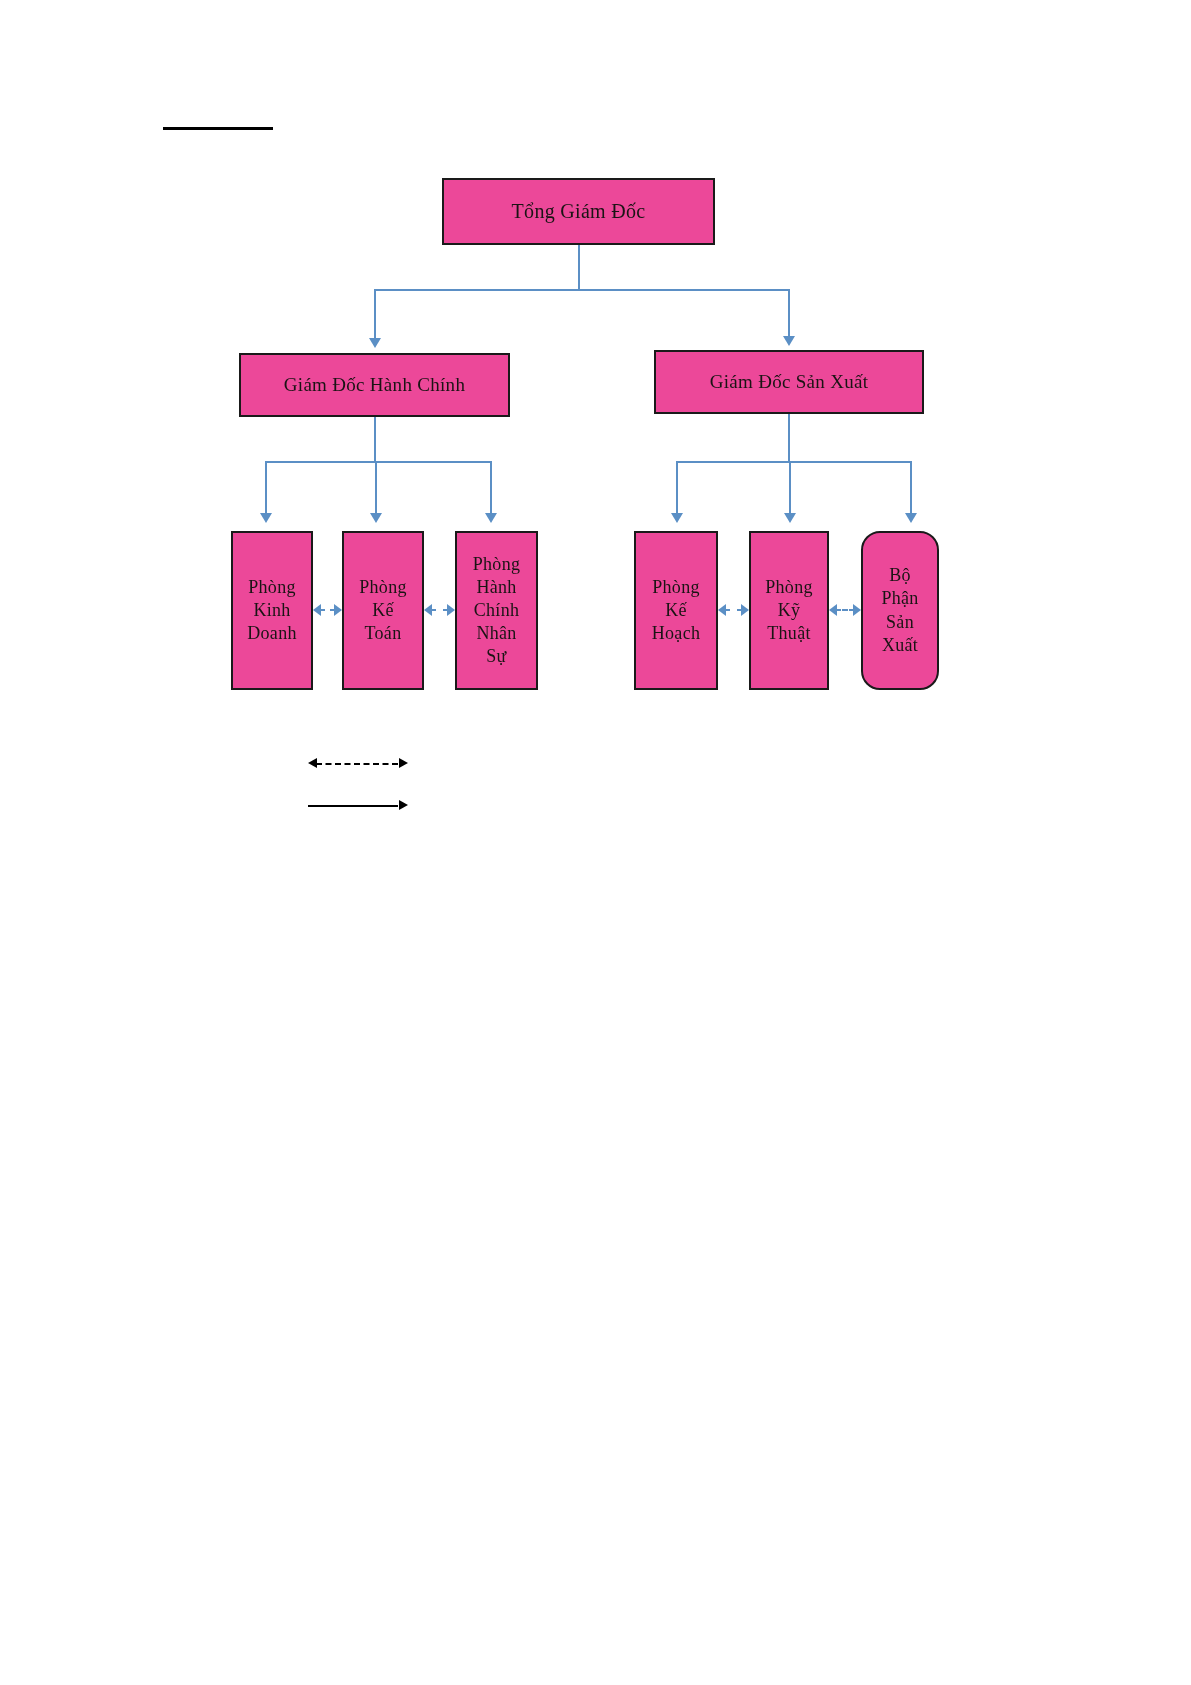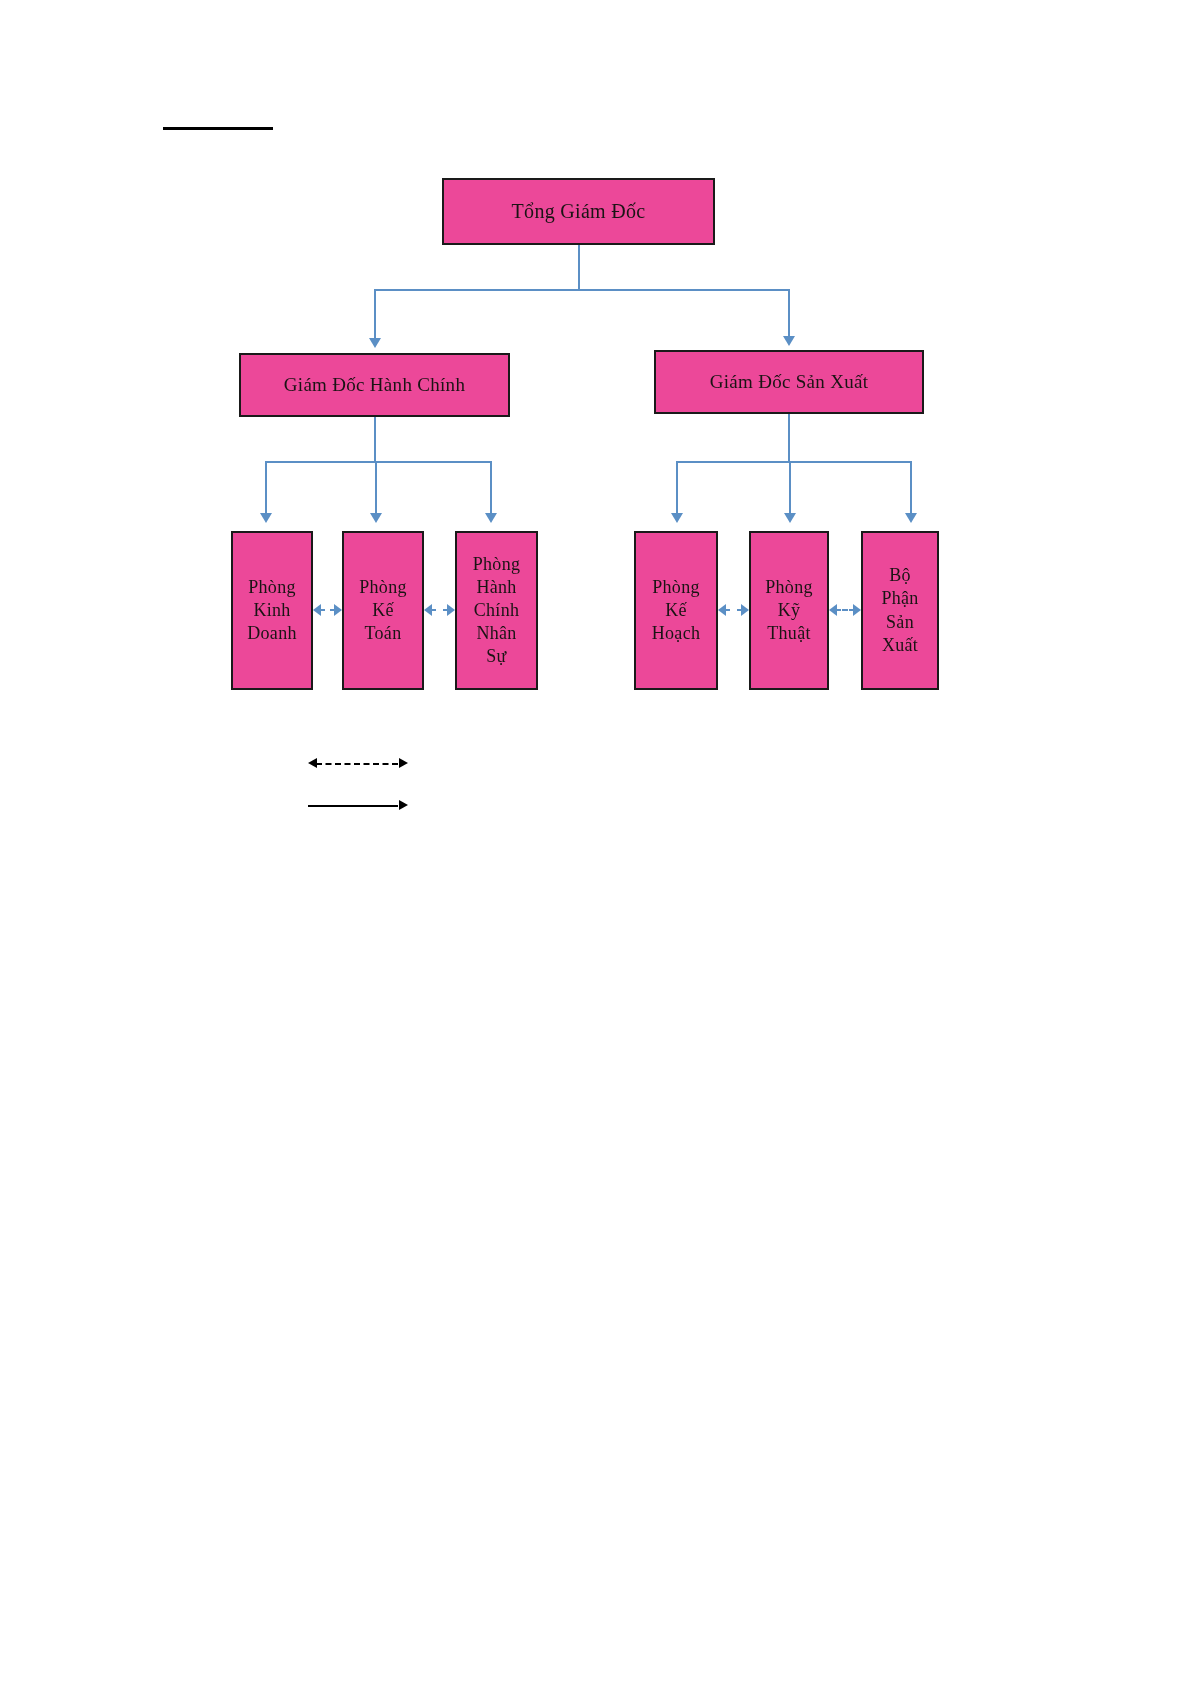--- a/index.html
+++ b/index.html
@@ -72,21 +72,21 @@
   .leaf {
     top: 531px;
     height: 159px;
     font-size: 18px;
   }
   #node-sales      { left: 231px; width: 82px; }
   #node-accounting { left: 342px; width: 82px; }
   #node-hr         { left: 455px; width: 83px; }
   #node-planning   { left: 634px; width: 84px; }
   #node-technical  { left: 749px; width: 80px; }
-  #node-production { left: 861px; width: 78px; }
+  #node-production { left: 861px; width: 78px; border-radius: 19px; }
 
   
   .conn {
     position: absolute;
     background: #5B8FC5;
   }
   .conn.v { width: 2px; }
   .conn.h { height: 2px; }
 
   .arrowhead {

